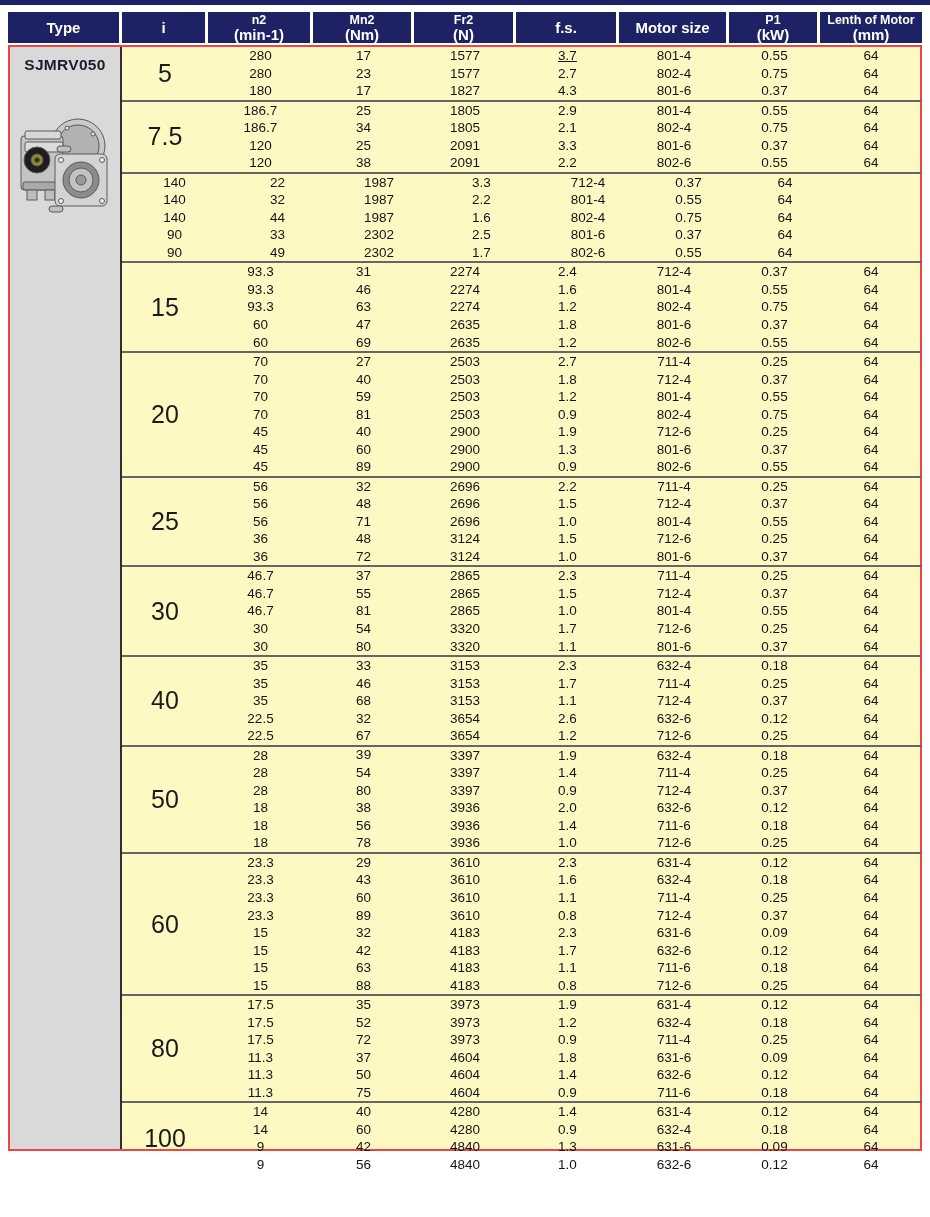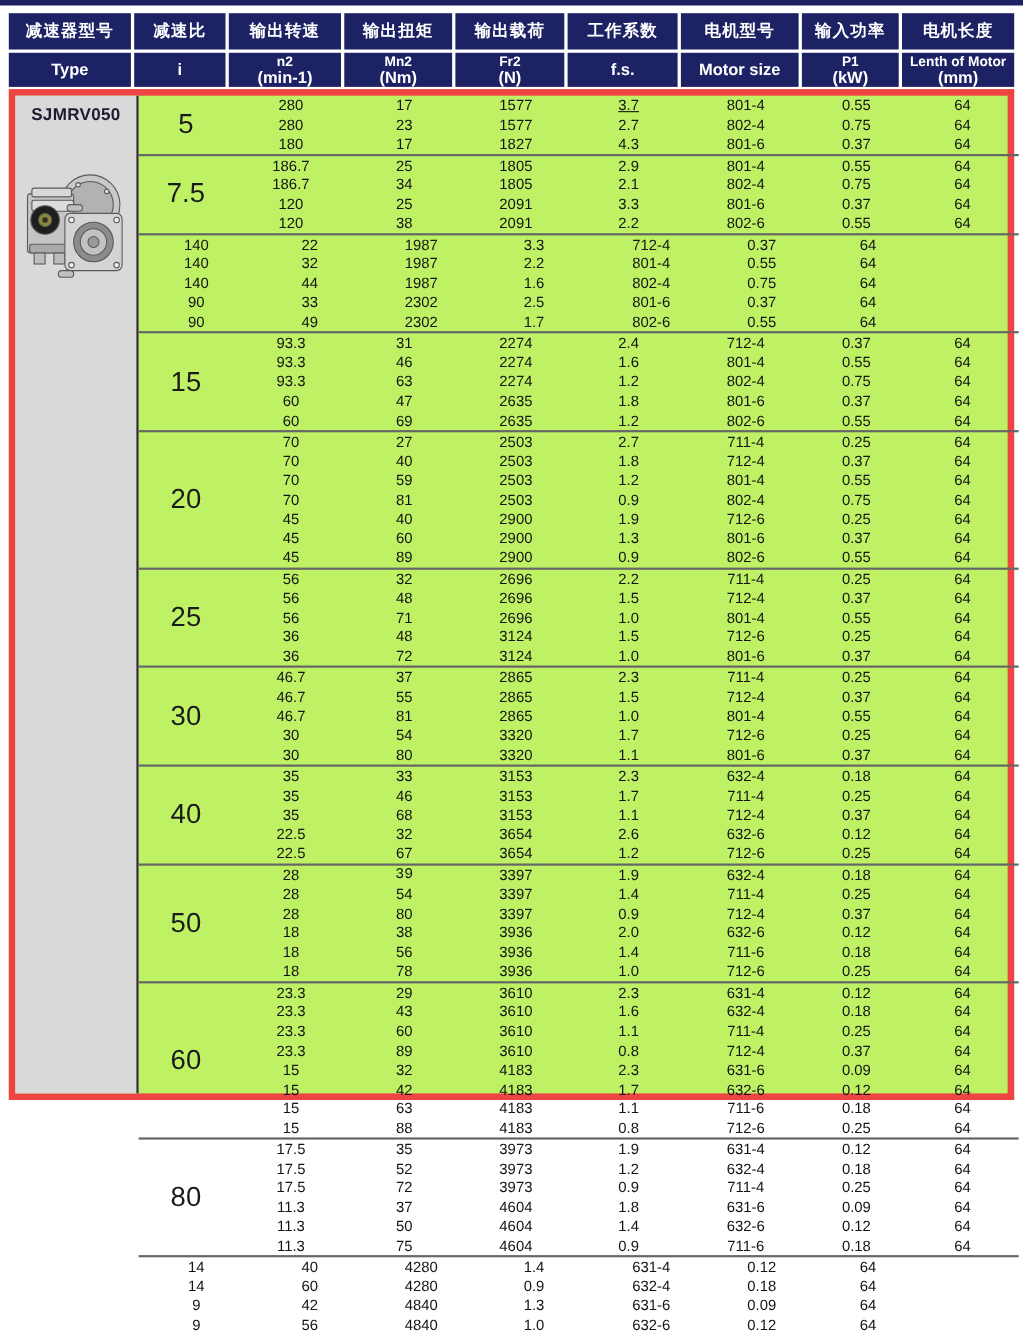--- a/index.html
+++ b/index.html
@@ -24,22 +24,22 @@
     text-align:center;
   }
   .hrow1 .hcell { height:33px; font-size:15px; letter-spacing:1px; }
   .hrow2 .hcell { height:31px; font-size:15px; }
   .hcell .sub { font-size:12.5px; line-height:13.5px; }
   .hcell .sub2 { font-size:15px; line-height:13.5px; }
   .hcell.small2 { font-size:13px; line-height:14px; }
 
   
   .tbody {
-    display:flex; margin-top:2px; height:919px;
-    border:6px solid #ef4444; background:#bef264;
+    display:flex; margin-top:2px; height:1106px;
+    border:2px solid #ef4444; background:#fef9c3;
   }
   .typecol {
     width:112px; background:#d9d9d9; border-right:2px solid #2f2f2f;
     display:flex; flex-direction:column; align-items:center; flex-shrink:0;
   }
   .model {
     margin-top:9px; font-size:15.5px; font-weight:bold; color:#1c1c2e;
     letter-spacing:0.3px;
   }
   .prodimg { margin-top:24px; width:100px; height:210px; }
@@ -59,31 +59,20 @@
   }
 </style>
 </head>
 <body>
 
 <div class="page">
   <div class="topbar"></div>
 
   <div class="tablewrap">
 
-    <div class="hrow hrow1">
-      <div class="hcell">减速器型号</div>
-      <div class="hcell">减速比</div>
-      <div class="hcell">输出转速</div>
-      <div class="hcell">输出扭矩</div>
-      <div class="hcell">输出载荷</div>
-      <div class="hcell">工作系数</div>
-      <div class="hcell">电机型号</div>
-      <div class="hcell">输入功率</div>
-      <div class="hcell">电机长度</div>
-    </div>
 
     <div class="hrow hrow2">
       <div class="hcell">Type</div>
       <div class="hcell">i</div>
       <div class="hcell">
         <span class="sub">n2</span>
         <span class="sub2">(min-1)</span>
       </div>
       <div class="hcell">
         <span class="sub">Mn2</span>
@@ -722,20 +711,21 @@
                 <div class="cell" style="width: 101px;">75</div>
                 <div class="cell" style="width: 102px;">4604</div>
                 <div class="cell" style="width: 103px;">0.9</div>
                 <div class="cell" style="width: 110px;">711-6</div>
                 <div class="cell" style="width: 91px;">0.18</div>
                 <div class="cell" style="width: 102px;">64</div>
               </div>
             </div>
           </div>
           <div class="block sep">
+            <div class="icell">100</div>
             <div class="rows">
               <div class="row">
                 <div class="cell" style="width: 105px;">14</div>
                 <div class="cell" style="width: 101px;">40</div>
                 <div class="cell" style="width: 102px;">4280</div>
                 <div class="cell" style="width: 103px;">1.4</div>
                 <div class="cell" style="width: 110px;">631-4</div>
                 <div class="cell" style="width: 91px;">0.12</div>
                 <div class="cell" style="width: 102px;">64</div>
               </div>

